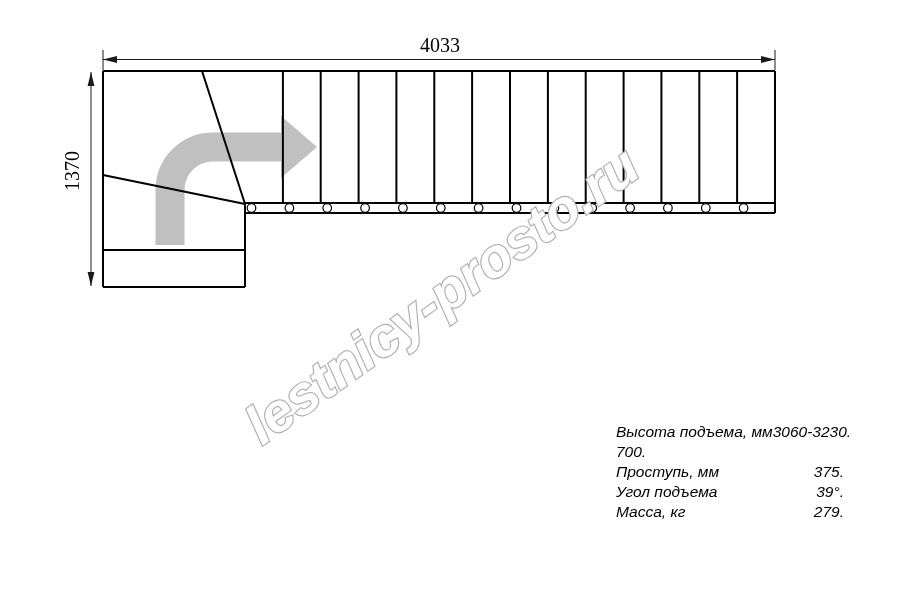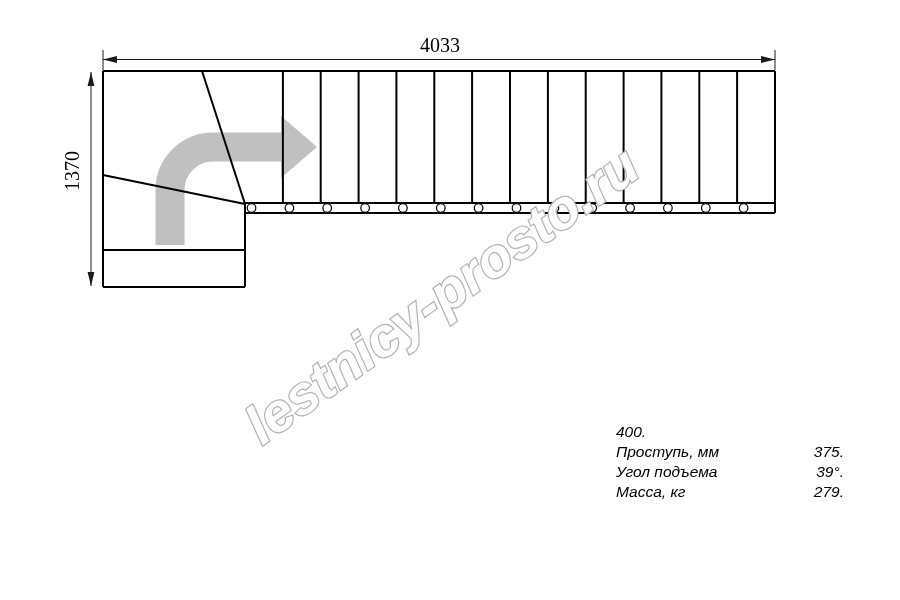--- a/index.html
+++ b/index.html
@@ -98,21 +98,25 @@
       <polygon class="dim-arrow" points="91,286 87.6,272 94.4,272"></polygon>
       <text class="dim-text" transform="translate(79,171) rotate(-90)" text-anchor="middle">1370</text>
     </g>
 
     <text class="wm" transform="translate(262,446) rotate(-35.5)" textLength="468" lengthAdjust="spacingAndGlyphs" stroke="#b2b2b2" stroke-width="2.4">lestnicy-prosto.ru</text>
   </svg>
 
   
   <div class="specs">
     <div class="row">
-      <span class="val">400.</span>
+      <span class="lbl">Высота подъема, мм</span>
+      <span class="val">3060-3230.</span>
+    </div>
+    <div class="row">
+      <span class="val">700.</span>
     </div>
     <div class="row">
       <span class="lbl">Проступь, мм</span>
       <span class="val">375.</span>
     </div>
     <div class="row">
       <span class="lbl">Угол подъема</span>
       <span class="val">39°.</span>
     </div>
     <div class="row">

